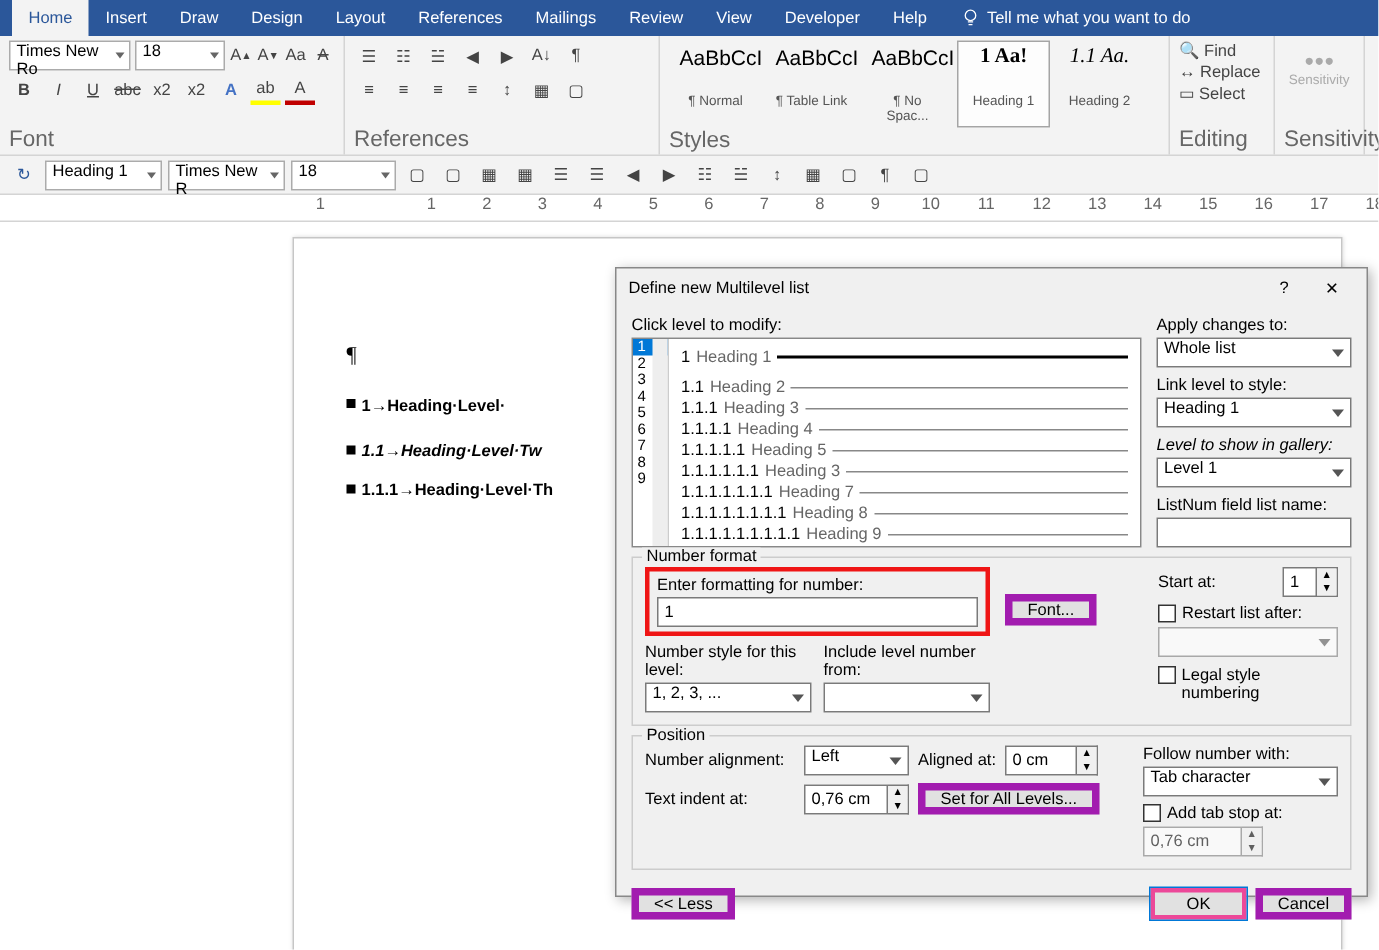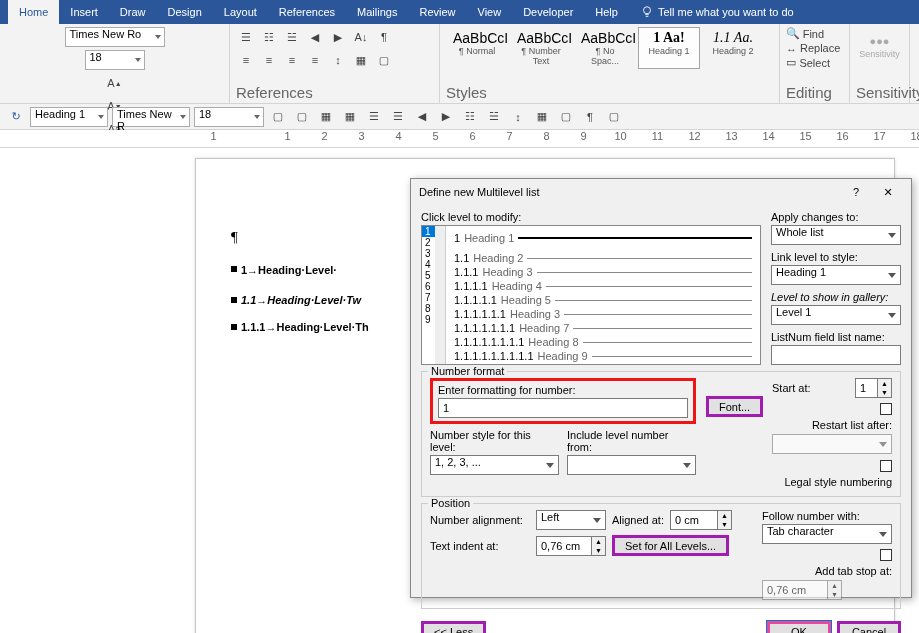--- a/index.html
+++ b/index.html
@@ -13,21 +13,21 @@
 .group{border-right:1px solid #d4d4d4;padding:3px 6px 2px 6px;display:flex;flex-direction:column;justify-content:space-between;position:relative;}
 .group-label{text-align:left;color:#666;font-size:15px;}
 .grow{display:flex;gap:3px;align-items:center;}
 .font-combo{border:1px solid #ababab;background:#fff;height:20px;padding:0 14px 0 4px;position:relative;min-width:60px;}
 .font-combo::after{content:'';position:absolute;right:3px;top:7px;border-left:3px solid transparent;border-right:3px solid transparent;border-top:4px solid #666;}
 .ibtn{width:20px;height:20px;display:flex;align-items:center;justify-content:center;cursor:pointer;color:#444;}
 .styles-gallery{display:flex;gap:2px;}
 .style-item{border:1px solid transparent;padding:2px 6px;text-align:center;width:62px;cursor:pointer;}
 .style-item.sel{border:1px solid #a5a5a5;background:#fdfdfd;}
 .style-item .prev{font-size:14px;}
-.style-item .nm{font-size:9px;color:#555;margin-top:0;}
+.style-item .nm{font-size:9px;color:#555;margin-top:16px;}
 .edit-row{display:flex;flex-direction:column;gap:2px;}
 .edit-row .erow{display:flex;align-items:center;gap:3px;cursor:pointer;color:#444;}
 .qat{background:#f3f3f3;border-bottom:1px solid #d4d4d4;height:26px;display:flex;align-items:center;gap:4px;padding:0 6px;}
 .qcombo{border:1px solid #ababab;background:#fff;height:20px;padding:0 14px 0 4px;position:relative;min-width:70px;}
 .qcombo::after{content:'';position:absolute;right:3px;top:7px;border-left:3px solid transparent;border-right:3px solid transparent;border-top:4px solid #666;}
 .ruler{height:18px;background:#fff;border-bottom:1px solid #d4d4d4;position:relative;font-size:8px;color:#666;padding-left:195px;white-space:nowrap;overflow:hidden;}
 .ruler span{display:inline-block;width:37px;text-align:center;}
 .doc-area{position:absolute;left:0;right:0;top:148px;bottom:0;background:#fff;}
 .page{position:absolute;left:195px;top:10px;width:700px;height:500px;background:#fff;border:1px solid #c6c6c6;box-shadow:0 0 3px rgba(0,0,0,.15);}
 .doc-content{padding:70px 35px;}
@@ -60,25 +60,25 @@
 .combo{border:1px solid #7a7a7a;background:#fff;height:20px;padding:0 18px 0 4px;position:relative;width:100%;}
 .combo::after{content:'';position:absolute;right:4px;top:7px;border-left:4px solid transparent;border-right:4px solid transparent;border-top:5px solid #555;}
 .txtinput{border:1px solid #7a7a7a;background:#fff;height:20px;padding:0 4px;width:100%;}
 .spin{display:flex;}
 .spin .txtinput{flex:1;}
 .spinbtns{width:14px;display:flex;flex-direction:column;border:1px solid #7a7a7a;border-left:none;}
 .spinbtns div{flex:1;display:flex;align-items:center;justify-content:center;font-size:7px;background:#f0f0f0;cursor:pointer;}
 .fieldset{border:1px solid #ccc;padding:6px 8px 8px 8px;margin-top:6px;position:relative;}
 .fieldset .legend{position:absolute;top:-7px;left:6px;background:#f0f0f0;padding:0 3px;font-size:11px;}
 .redbox{border:3px solid #ef1515;padding:3px 5px;margin-bottom:5px;}
-.btn{border:3px solid #a21caf;background:#e1e1e1;height:21px;padding:0 10px;cursor:pointer;display:inline-flex;align-items:center;}
+.btn{border:5px solid #a21caf;background:#e1e1e1;height:21px;padding:0 10px;cursor:pointer;display:inline-flex;align-items:center;}
 .btn.primary{border:3px solid #ec4899;background:#e1e1e1;outline:1px solid #0078d7;}
 .frow{display:flex;align-items:center;gap:6px;margin-bottom:5px;}
 .frow .flbl{width:100px;}
-.cbx{display:flex;align-items:flex-end;gap:4px;flex-direction:column;}
+.cbx{display:flex;align-items:flex-start;gap:4px;}
 .cbx .box{width:12px;height:12px;border:1px solid #333;background:#fff;}
 .dlg-footer{display:flex;justify-content:space-between;padding:6px 10px;align-items:flex-start;}
 </style>
 </head>
 <body>
 
 <div class="tabs">
   <div class="tab active">Home</div>
   <div class="tab">Insert</div>
   <div class="tab">Draw</div>
@@ -95,21 +95,21 @@
         <circle cx="8" cy="6" r="4"></circle>
         <path d="M6 11h4M6.5 13h3"></path>
       </svg>
     <span>Tell me what you want to do</span>
   </div>
 </div>
 
 <div class="ribbon">
   <div class="group" style="width:230px;">
     <div>
-      <div class="grow" style="margin-bottom:3px;flex-direction:column;">
+      <div class="grow" style="margin-bottom:3px;">
         <div class="font-combo" style="width:100px;">Times New Ro</div>
         <div class="font-combo" style="width:38px;">18</div>
         <div class="ibtn">A<sup style="font-size:7px;">▲</sup></div>
         <div class="ibtn">A<sup style="font-size:7px;">▼</sup></div>
         <div class="ibtn">Aa</div>
         <div class="ibtn">
             <span style="text-decoration:line-through;">A</span>
           </div>
       </div>
       <div class="grow">
@@ -160,21 +160,21 @@
   </div>
 
   <div class="group" style="width:340px;">
     <div class="styles-gallery">
       <div class="style-item">
           <div class="prev">AaBbCcI</div>
           <div class="nm">¶ Normal</div>
         </div>
       <div class="style-item">
           <div class="prev">AaBbCcI</div>
-          <div class="nm">¶ Number Text</div>
+          <div class="nm">¶ Table Link</div>
         </div>
       <div class="style-item">
           <div class="prev">AaBbCcI</div>
           <div class="nm">¶ No Spac...</div>
         </div>
       <div class="style-item sel">
           <div class="prev" style="font-family:'Times New Roman';font-weight:bold;">1  Aa!</div>
           <div class="nm">Heading 1</div>
         </div>
       <div class="style-item">
@@ -348,21 +348,21 @@
             </div>
             <div style="flex:1;">
               <div class="lbl">Include level number from:</div>
               <div class="combo"></div>
             </div>
           </div>
         </div>
         <div style="width:56px;padding-top:18px;">
           <button class="btn">Font...</button>
         </div>
-        <div style="width:120px;">
+        <div style="width:120px;margin-left:36px;">
           <div class="frow">
               <span class="flbl">Start at:</span>
             <div class="spin" style="width:48px;">
                 <input class="txtinput" value="1" style="">
                 <div class="spinbtns">
                   <div>▲</div>
                   <div>▼</div>
                 </div>
               </div>
           </div>

